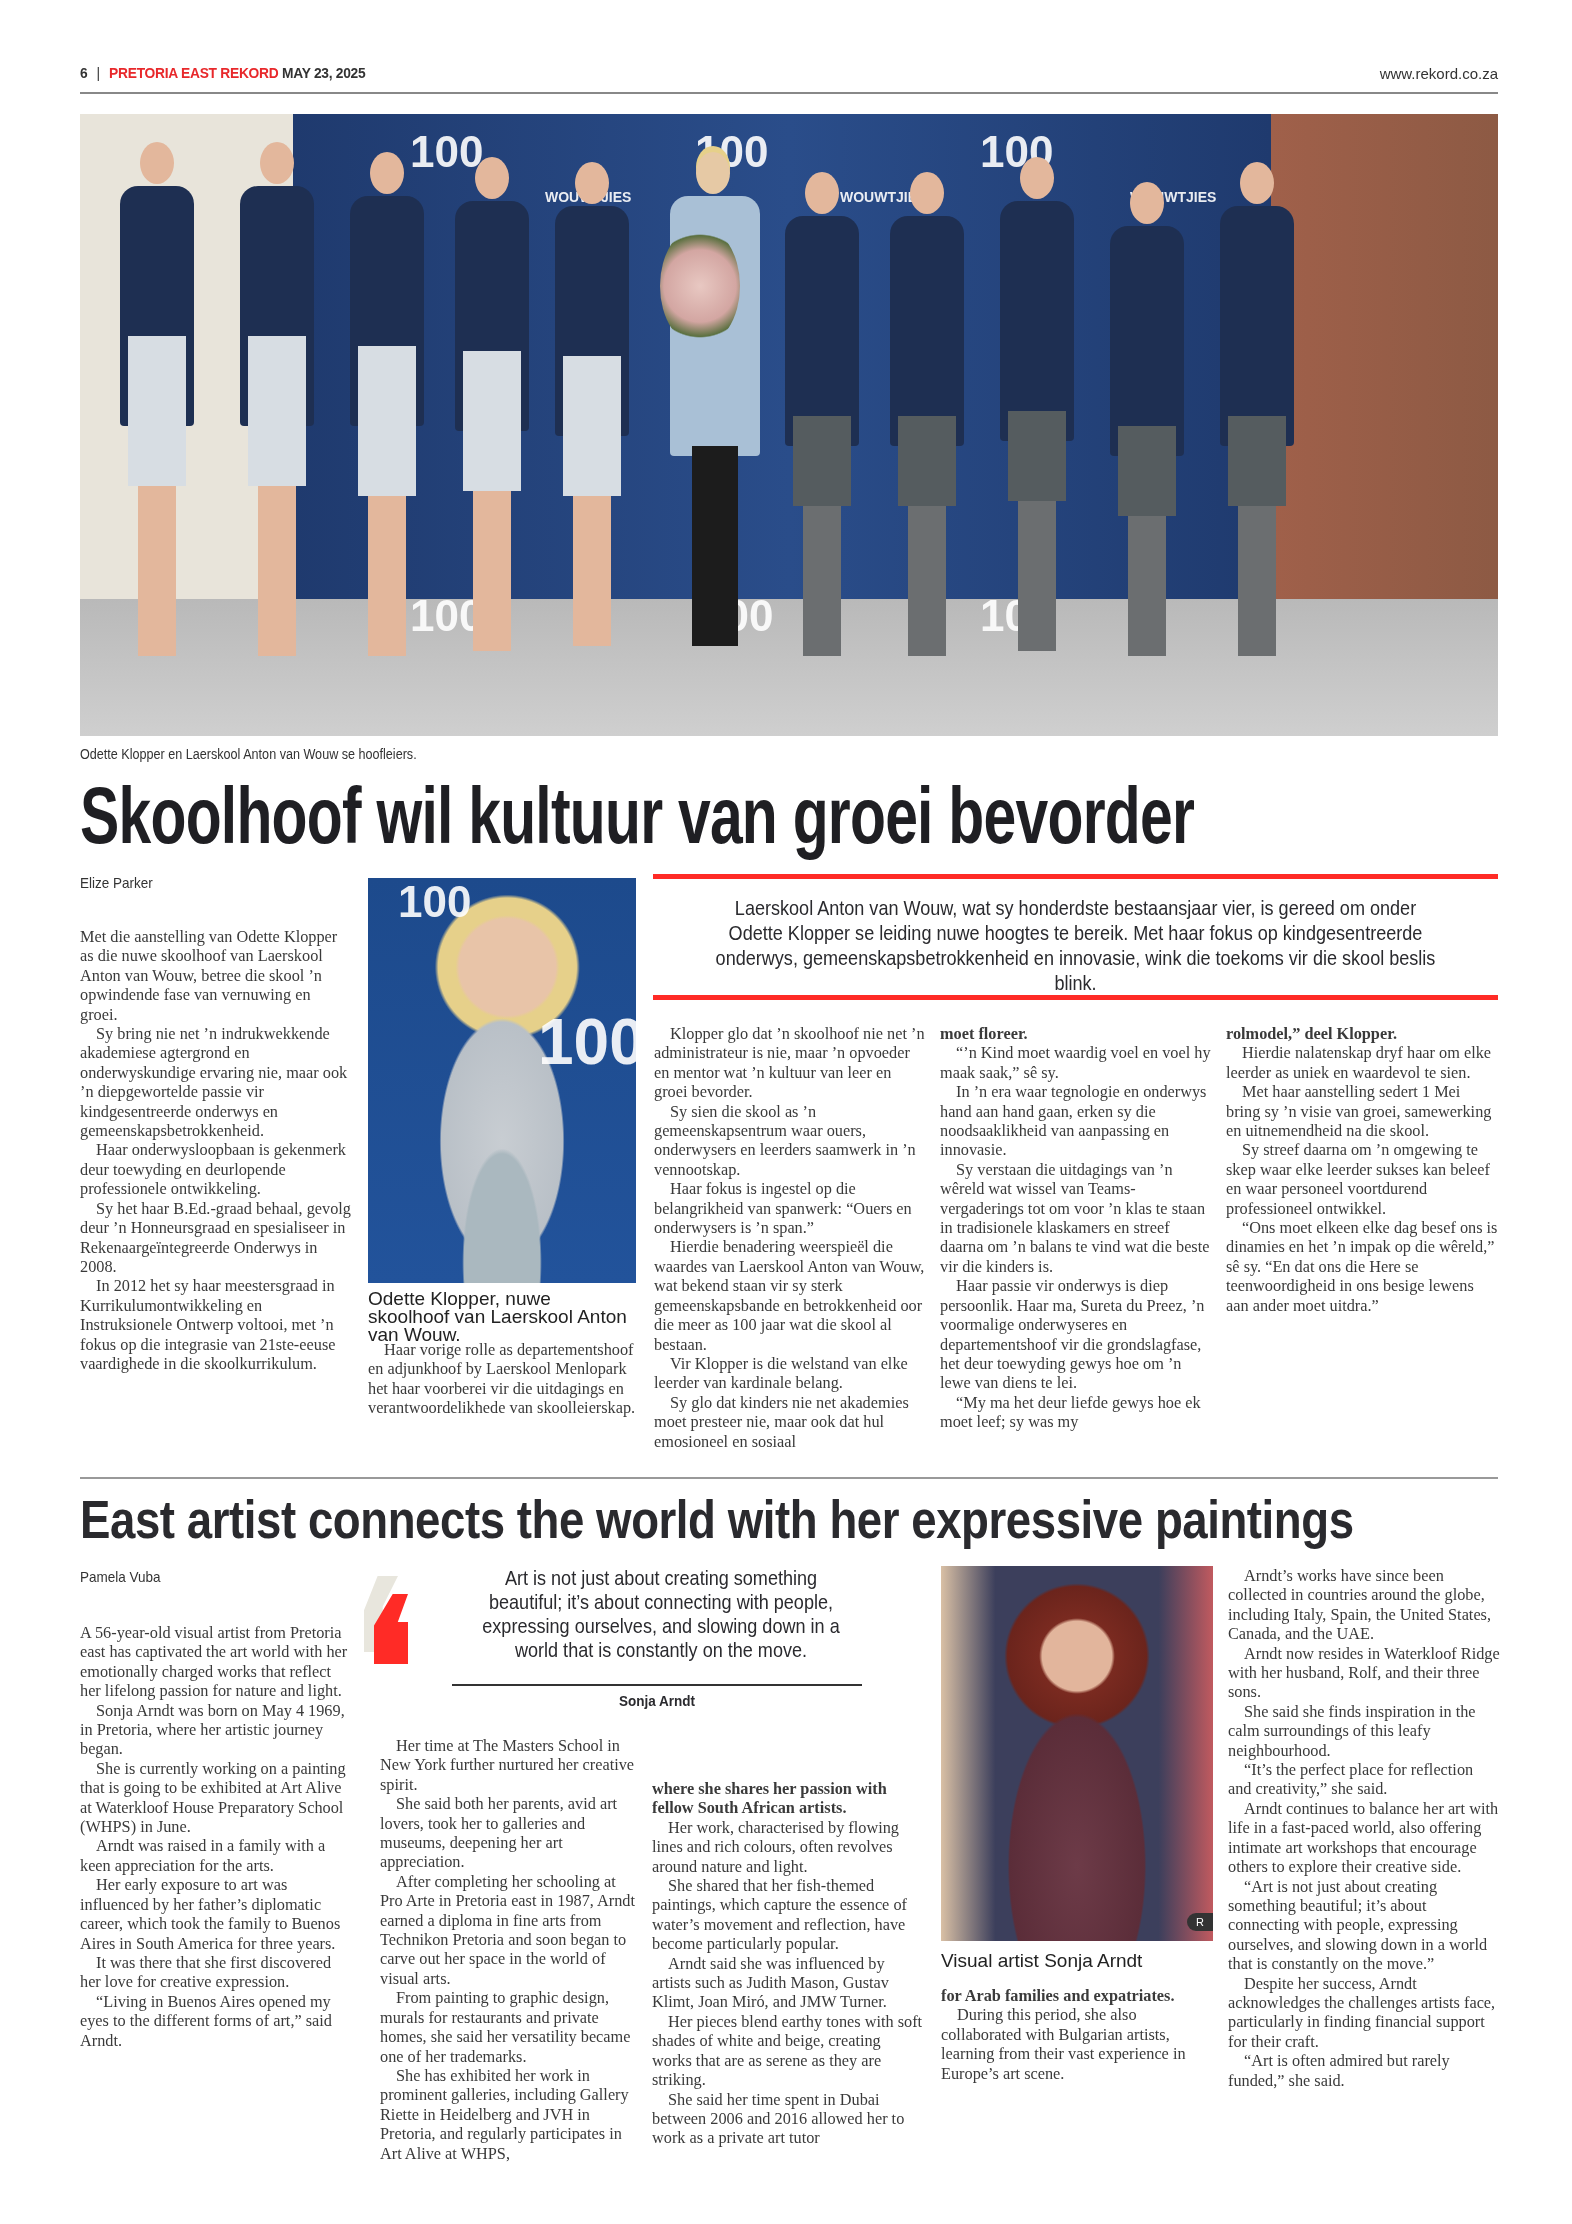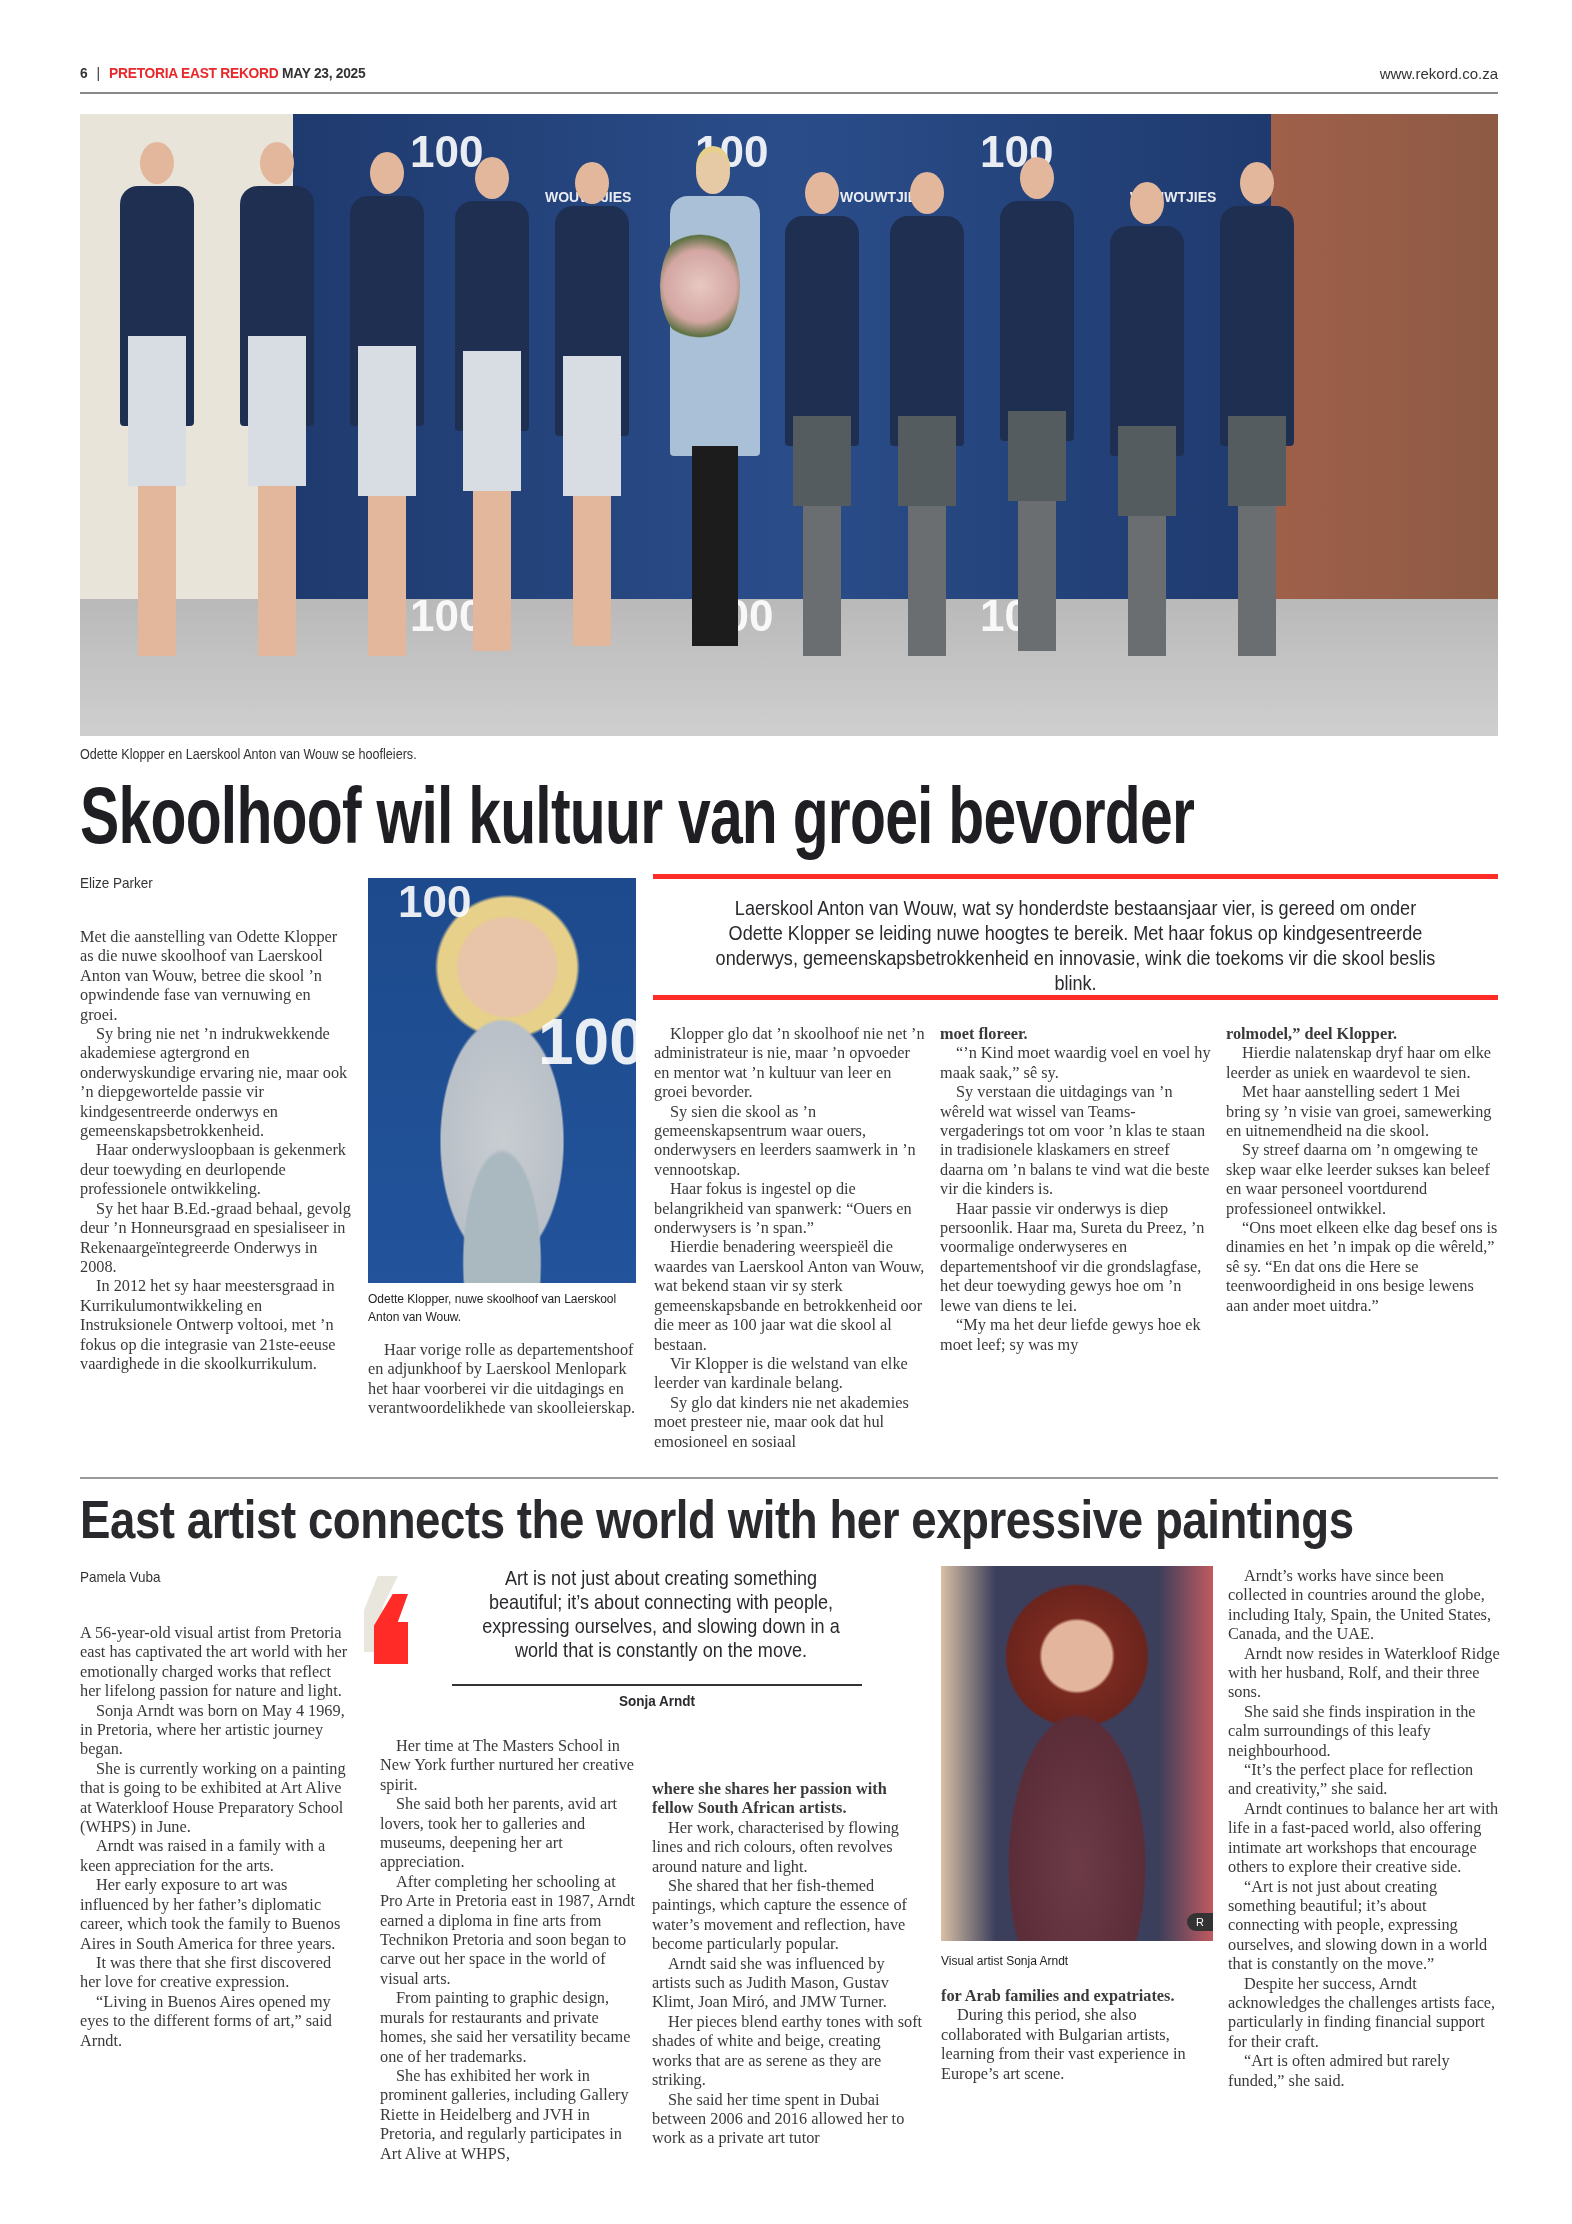--- a/index.html
+++ b/index.html
@@ -40,21 +40,21 @@
                 linear-gradient(180deg, #1d4a8c 0%, #22539b 100%); }
   .photo-arndt { left 940px; }
   .photo-arndt { left: 941px; top: 1566px; width: 272px; height: 375px;
     background: radial-gradient(ellipse at 50% 80%, #6d3b48 0%, #5b2d39 35%, transparent 36%),
                 radial-gradient(circle at 50% 24%, #e2b59c 0%, #e2b59c 11%, #7a2a20 12%, #6b241c 22%, transparent 23%),
                 linear-gradient(90deg, #d9c0a5 0%, #3c3f5c 20%, #3c3f5c 80%, #c15a5f 100%); }
   .photo-tag { position: absolute; right: 0; bottom: 10px; width: 26px; height: 18px; background: #333; color: #fff; font-size: 11px; border-radius: 9px 0 0 9px; text-align: center; line-height: 18px; font-family: "Liberation Sans", sans-serif; }
 
   
   .caption-top { left: 80px; top: 746px; font-family: "Liberation Sans", sans-serif; font-size: 14px; color: #333; transform: scaleX(0.9); transform-origin: left; white-space: nowrap; }
-  .caption-sm { font-family: "Liberation Sans", sans-serif; font-size: 12px; line-height: 18px; color: #222; }
+  .caption-sm { font-family: "Liberation Sans", sans-serif; font-size: 19px; line-height: 18px; color: #222; }
 
   .headline1 { left: 80px; top: 768px; font-family: "Liberation Sans", sans-serif; font-weight: bold; font-size: 80px; color: #1f1f23; letter-spacing: -1px; white-space: nowrap; transform: scaleX(0.735); transform-origin: left; line-height: 96px; }
   .byline { font-family: "Liberation Sans", sans-serif; font-size: 15px; color: #333; transform: scaleX(0.9); transform-origin: left; white-space: nowrap; }
 
   
   .standfirst { left: 653px; top: 874px; width: 845px; height: 126px; border-top: 5px solid #ff2b26; border-bottom: 5px solid #ff2b26; }
   .standfirst p { position: absolute; left: 0; right: 0; top: 16px; text-align: center; font-family: "Liberation Sans", sans-serif; font-size: 21px; line-height: 25px; color: #2a2a2e; transform: scaleX(0.86); }
 
   
   .col { font-family: "Liberation Serif", serif; font-size: 16.3px; line-height: 19.4px; color: #3a3a3a; }
@@ -197,20 +197,21 @@
   <p>Klopper glo dat ’n skoolhoof nie net ’n administrateur is nie, maar ’n opvoeder en mentor wat ’n kultuur van leer en groei bevorder.</p>
   <p>Sy sien die skool as ’n gemeenskapsentrum waar ouers, onderwysers en leerders saamwerk in ’n vennootskap.</p>
   <p>Haar fokus is ingestel op die belangrikheid van spanwerk: “Ouers en onderwysers is ’n span.”</p>
   <p>Hierdie benadering weerspieël die waardes van Laerskool Anton van Wouw, wat bekend staan vir sy sterk gemeenskapsbande en betrokkenheid oor die meer as 100 jaar wat die skool al bestaan.</p>
   <p>Vir Klopper is die welstand van elke leerder van kardinale belang.</p>
   <p>Sy glo dat kinders nie net akademies moet presteer nie, maar ook dat hul emosioneel en sosiaal</p>
 </div>
 <div class="abs col" style="left:940px;top:1024px;width:272px;">
   <p class="cont">moet floreer.</p>
   <p>“’n Kind moet waardig voel en voel hy maak saak,” sê sy.</p>
+  <p>In ’n era waar tegnologie en onderwys hand aan hand gaan, erken sy die noodsaaklikheid van aanpassing en innovasie.</p>
   <p>Sy verstaan die uitdagings van ’n wêreld wat wissel van Teams-vergaderings tot om voor ’n klas te staan in tradisionele klaskamers en streef daarna om ’n balans te vind wat die beste vir die kinders is.</p>
   <p>Haar passie vir onderwys is diep persoonlik. Haar ma, Sureta du Preez, ’n voormalige onderwyseres en departementshoof vir die grondslagfase, het deur toewyding gewys hoe om ’n lewe van diens te lei.</p>
   <p>“My ma het deur liefde gewys hoe ek moet leef; sy was my</p>
 </div>
 <div class="abs col" style="left:1226px;top:1024px;width:272px;">
   <p class="cont">rolmodel,” deel Klopper.</p>
   <p>Hierdie nalatenskap dryf haar om elke leerder as uniek en waardevol te sien.</p>
   <p>Met haar aanstelling sedert 1 Mei bring sy ’n visie van groei, samewerking en uitnemendheid na die skool.</p>
   <p>Sy streef daarna om ’n omgewing te skep waar elke leerder sukses kan beleef en waar personeel voortdurend professioneel ontwikkel.</p>
   <p>“Ons moet elkeen elke dag besef ons is dinamies en het ’n impak op die wêreld,” sê sy. “En dat ons die Here se teenwoordigheid in ons besige lewens aan ander moet uitdra.”</p>

